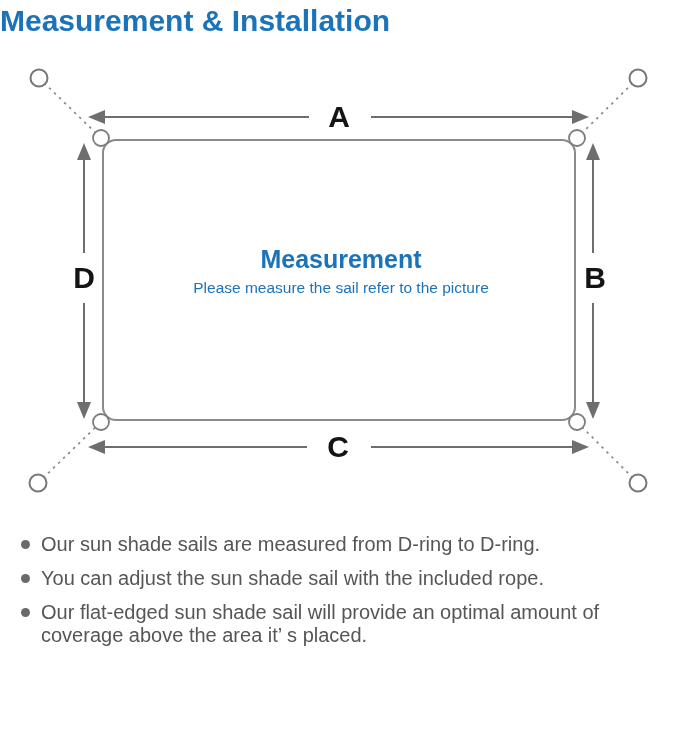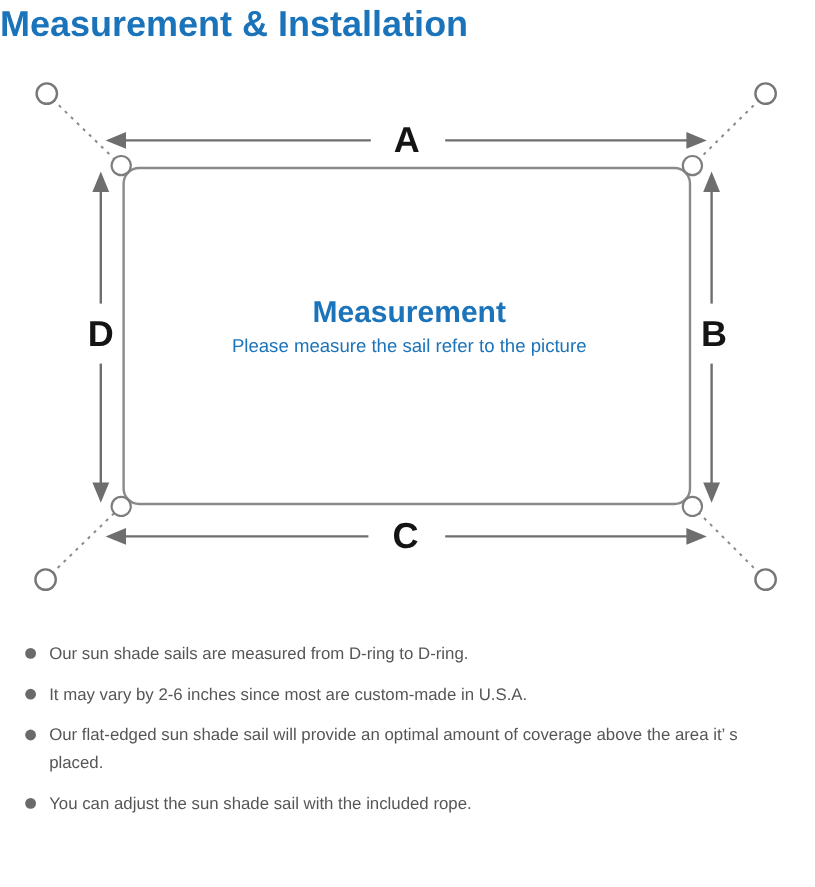--- a/index.html
+++ b/index.html
@@ -39,21 +39,21 @@
     display:flex;align-items:flex-start;
     margin:0 0 11px 0;
   }
   .bullet-dot{
     flex:0 0 auto;
     width:9px;height:9px;border-radius:50%;
     background:#6a6a6a;
     margin:7px 11px 0 0;
   }
   .note-text{
-    font-size:14px;line-height:23px;color:#565656;
+    font-size:20px;line-height:23px;color:#565656;
     max-width:618px;
   }
 </style>
 </head>
 <body>
 
 <div class="page">
 
   <h1 class="page-title">Measurement &amp; Installation</h1>
 
@@ -119,25 +119,21 @@
     <text class="svg-center-sub" x="341" y="293" text-anchor="middle">Please measure the sail refer to the picture</text>
   </svg>
 
   <ul class="notes">
     <li class="note-item">
       <span class="bullet-dot"></span>
       <span class="note-text">Our sun shade sails are measured from D-ring to D-ring.</span>
     </li>
     <li class="note-item">
       <span class="bullet-dot"></span>
-      <span class="note-text">It may vary by 2-6 inches since most are custom-made in U.S.A.</span>
+      <span class="note-text">You can adjust the sun shade sail with the included rope.</span>
     </li>
     <li class="note-item">
       <span class="bullet-dot"></span>
       <span class="note-text">Our flat-edged sun shade sail will provide an optimal amount of coverage above the area it’ s placed.</span>
-    </li>
-    <li class="note-item">
-      <span class="bullet-dot"></span>
-      <span class="note-text">You can adjust the sun shade sail with the included rope.</span>
     </li>
   </ul>
 
 </div>
 
 </body></html>

